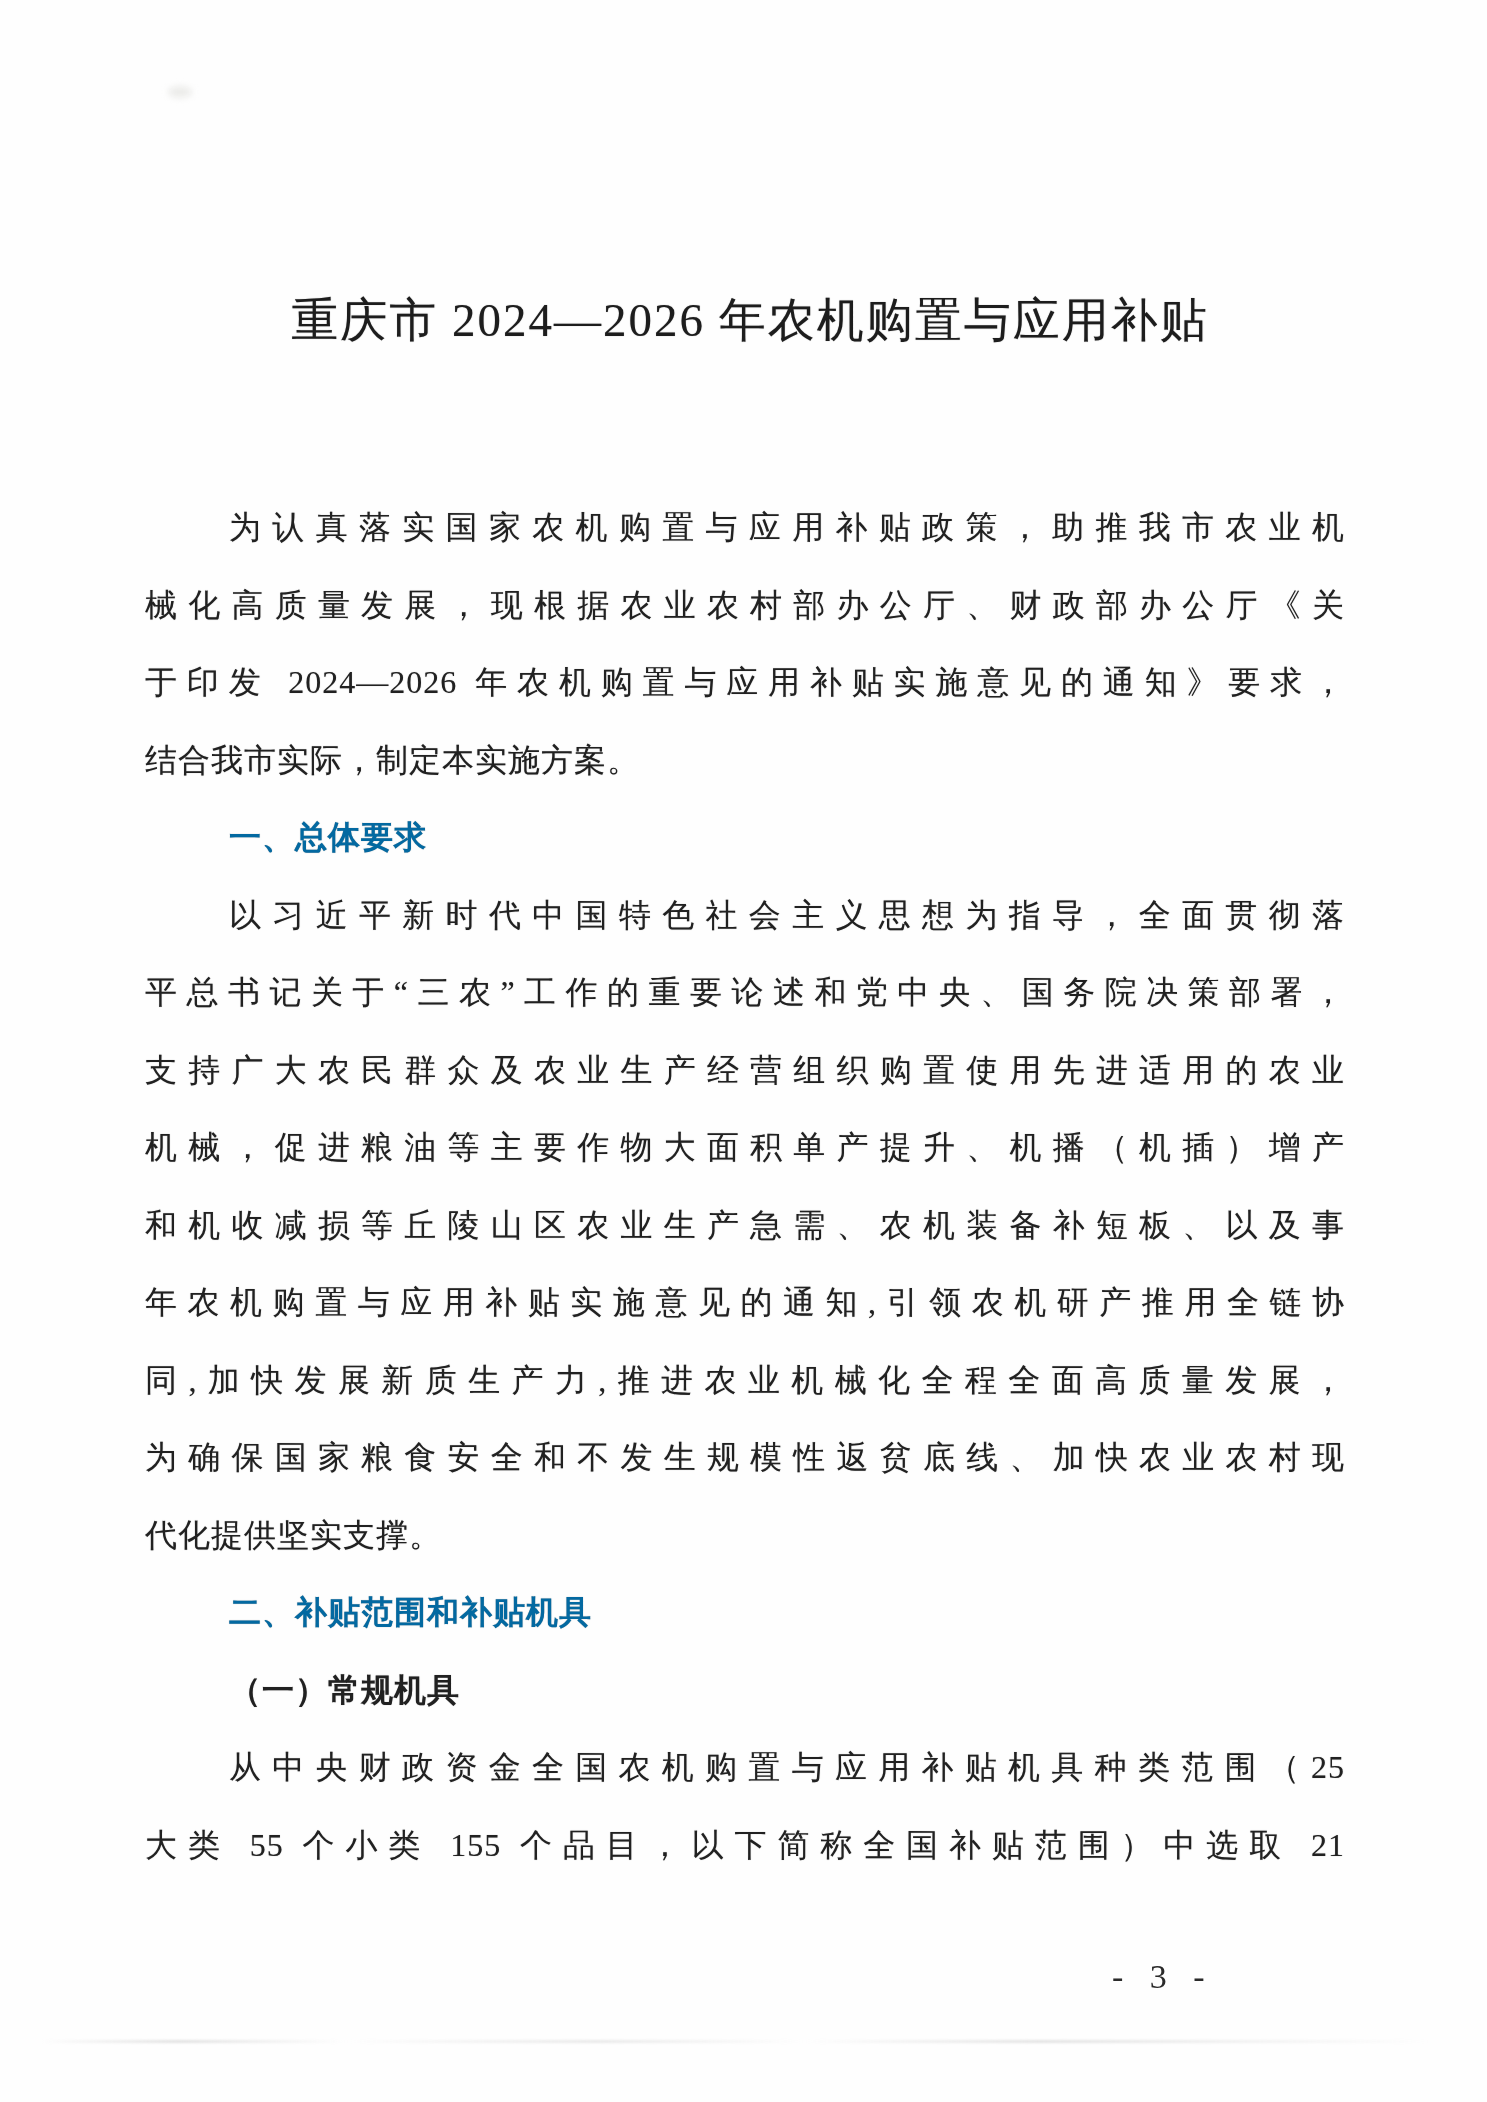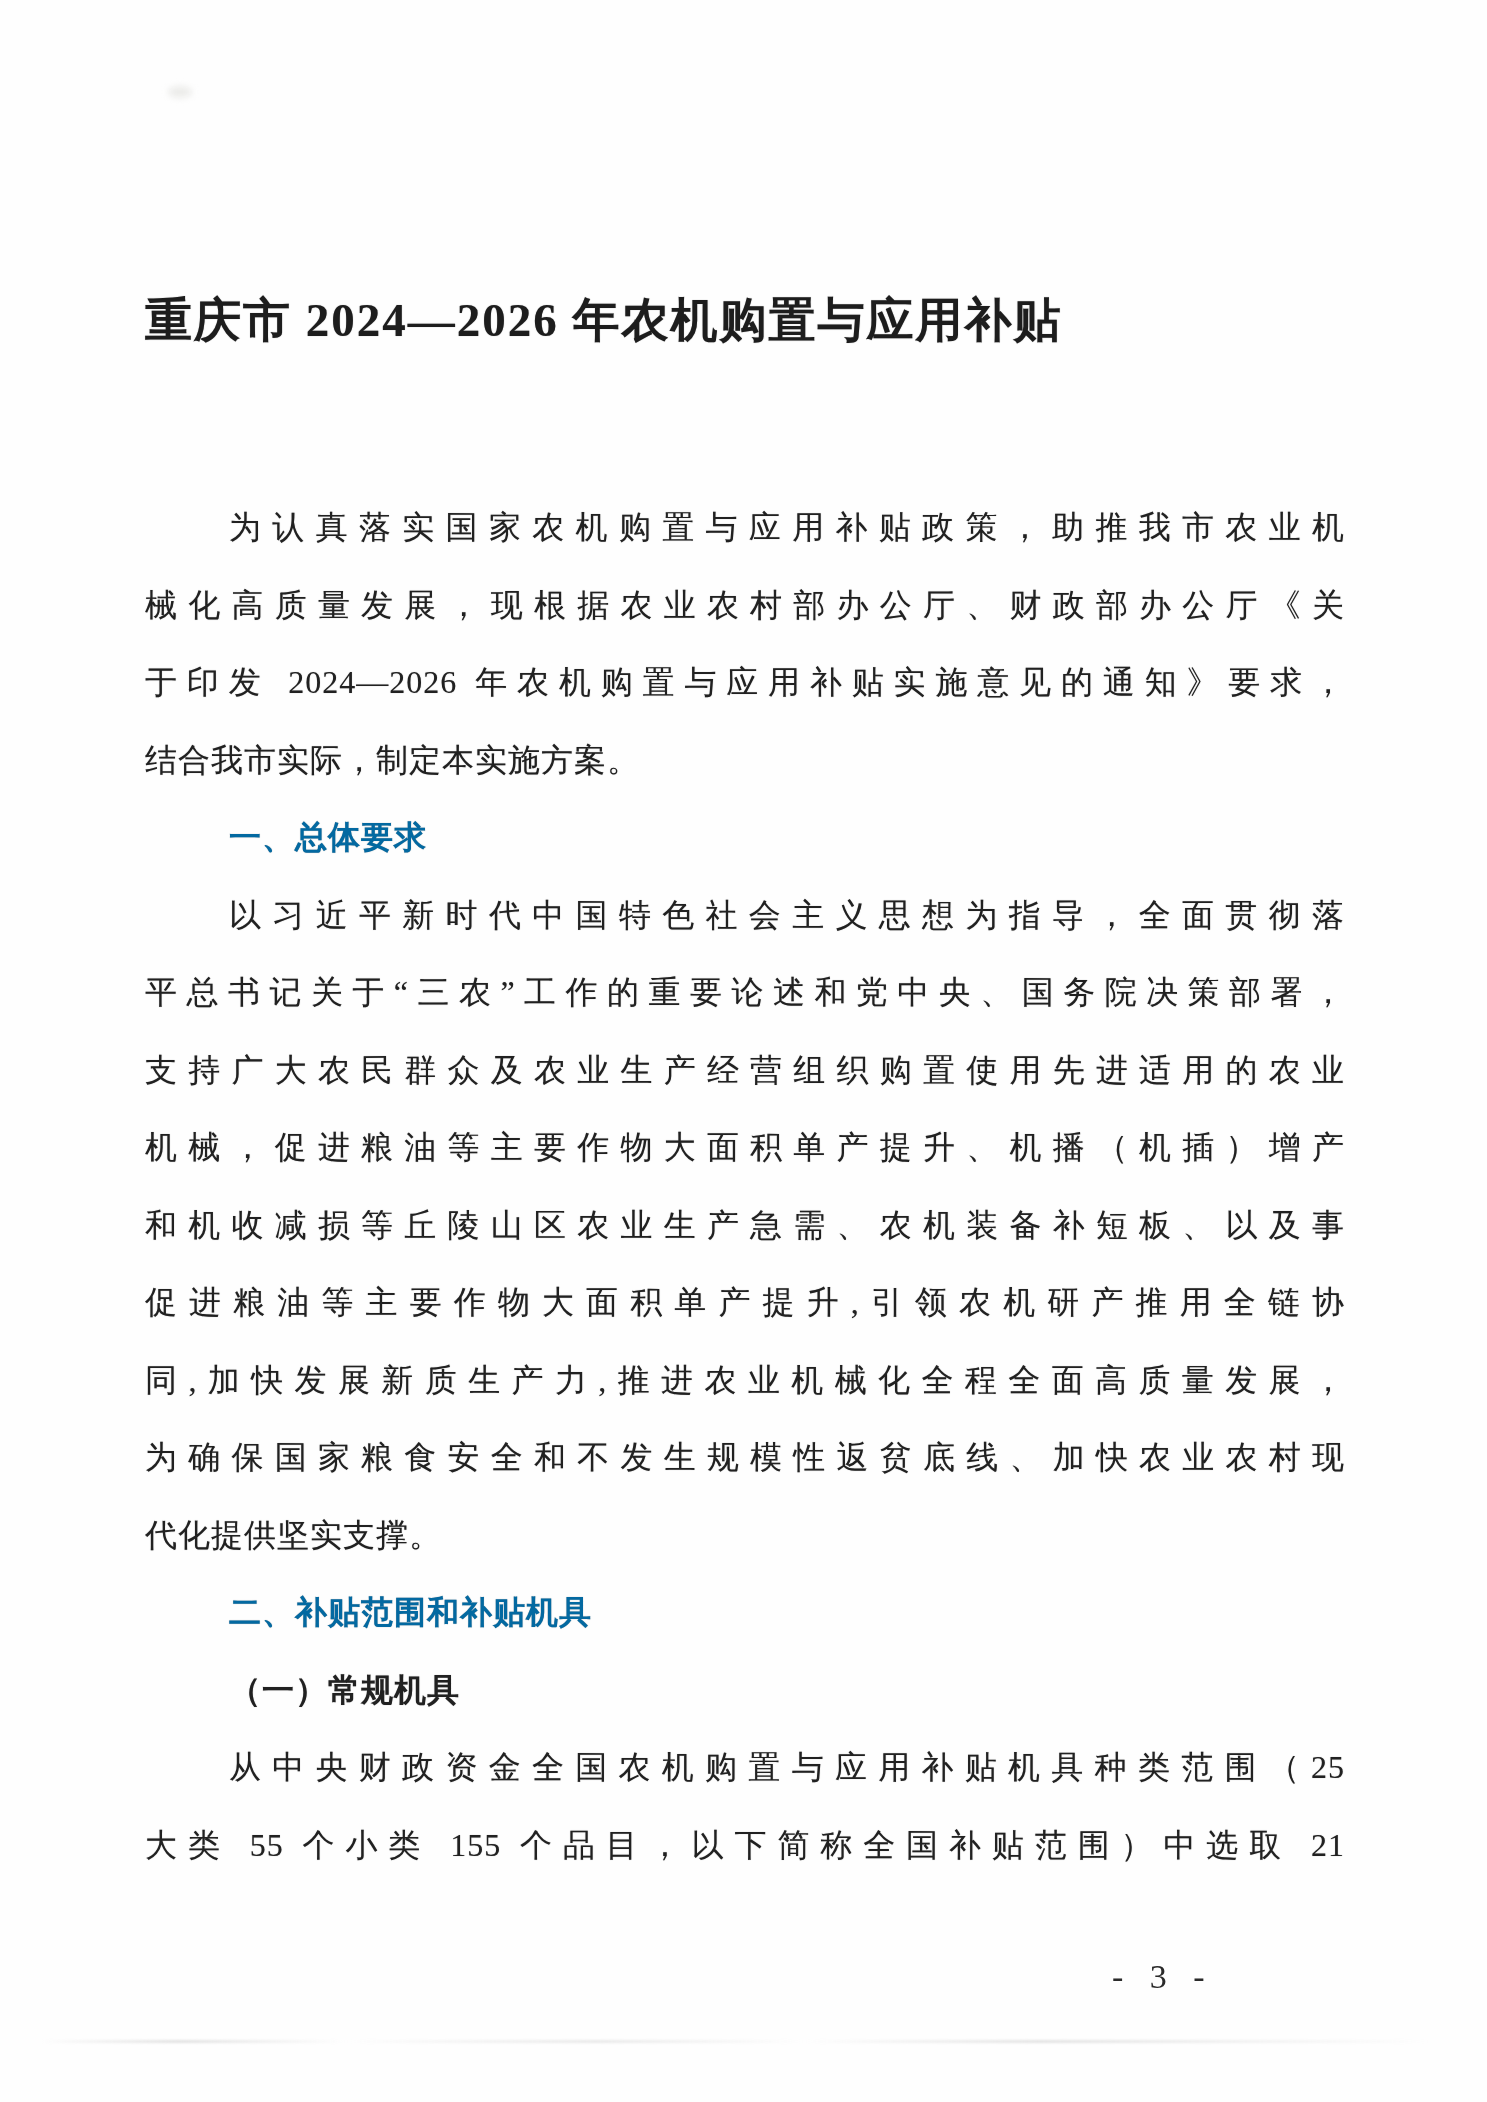--- a/index.html
+++ b/index.html
@@ -38,22 +38,22 @@
       rgba(200,200,200,0) 22%, rgba(185,185,185,.30) 40%,
       rgba(200,200,200,0) 55%, rgba(185,185,185,.38) 72%,
       rgba(200,200,200,0) 100%);
     filter: blur(1px);
   }
   .title-block {
     position: absolute;
     left: 145px;
     top: 270px;
     width: 1210px;
-    text-align: left;
-    font-weight: 700;
+    text-align: center;
+    font-weight: 400;
     font-size: 47px;
     line-height: 100px;
     letter-spacing: 2px;
     color: #1d1d1d;
     text-shadow: 0 0 1px rgba(30,30,30,0.45);
   }
   .body-block {
     position: absolute;
     left: 145px;
     top: 489px;
@@ -110,21 +110,21 @@
     <div class="line indent fill">为认真落实国家农机购置与应用补贴政策，助推我市农业机</div>
     <div class="line fill">械化高质量发展，现根据农业农村部办公厅、财政部办公厅《关</div>
     <div class="line fill">于印发 2024—2026 年农机购置与应用补贴实施意见的通知》要求，</div>
     <div class="line">结合我市实际，制定本实施方案。</div>
     <div class="line indent heading1">一、总体要求</div>
     <div class="line indent fill">以习近平新时代中国特色社会主义思想为指导，全面贯彻落</div>
     <div class="line fill">平总书记关于“三农”工作的重要论述和党中央、国务院决策部署，</div>
     <div class="line fill">支持广大农民群众及农业生产经营组织购置使用先进适用的农业</div>
     <div class="line fill">机械，促进粮油等主要作物大面积单产提升、机播（机插）增产</div>
     <div class="line fill">和机收减损等丘陵山区农业生产急需、农机装备补短板、以及事</div>
-    <div class="line fill">促进粮油等主要作物大面积单产提升,引领农机研产推用全链协</div>
+    <div class="line fill">年农机购置与应用补贴实施意见的通知,引领农机研产推用全链协</div>
     <div class="line fill">同,加快发展新质生产力,推进农业机械化全程全面高质量发展，</div>
     <div class="line fill">为确保国家粮食安全和不发生规模性返贫底线、加快农业农村现</div>
     <div class="line">代化提供坚实支撑。</div>
     <div class="line indent heading1">二、补贴范围和补贴机具</div>
     <div class="line indent subheading">（一）常规机具</div>
     <div class="line indent fill">从中央财政资金全国农机购置与应用补贴机具种类范围（25</div>
     <div class="line fill">大类 55 个小类 155 个品目，以下简称全国补贴范围）中选取 21</div>
   </div>
 
   <div class="page-number">- 3 -</div>

